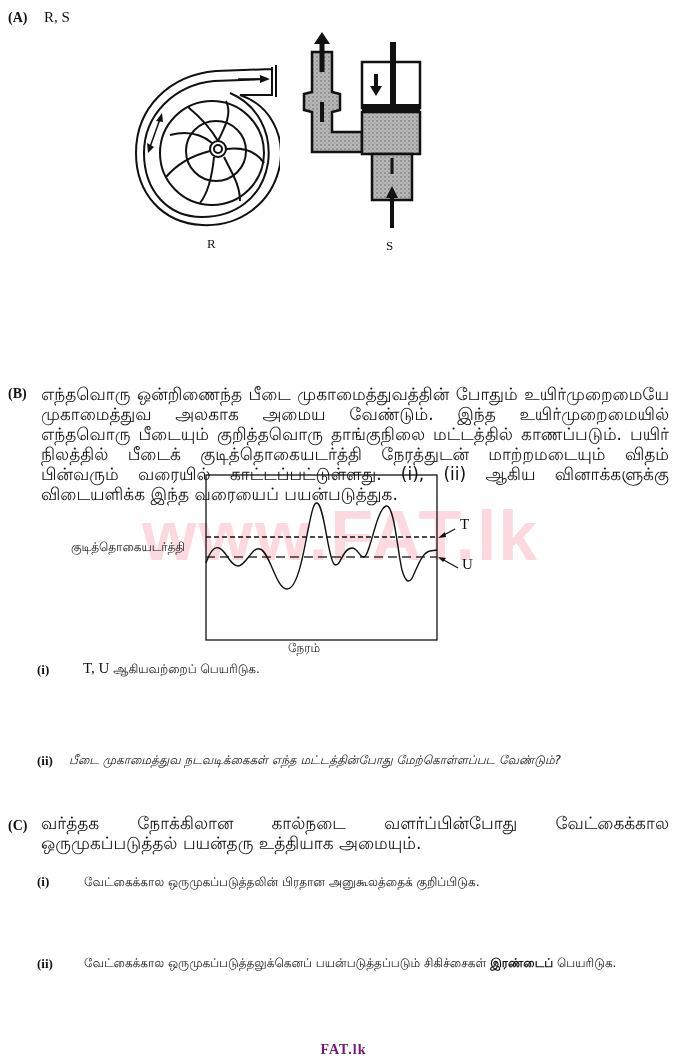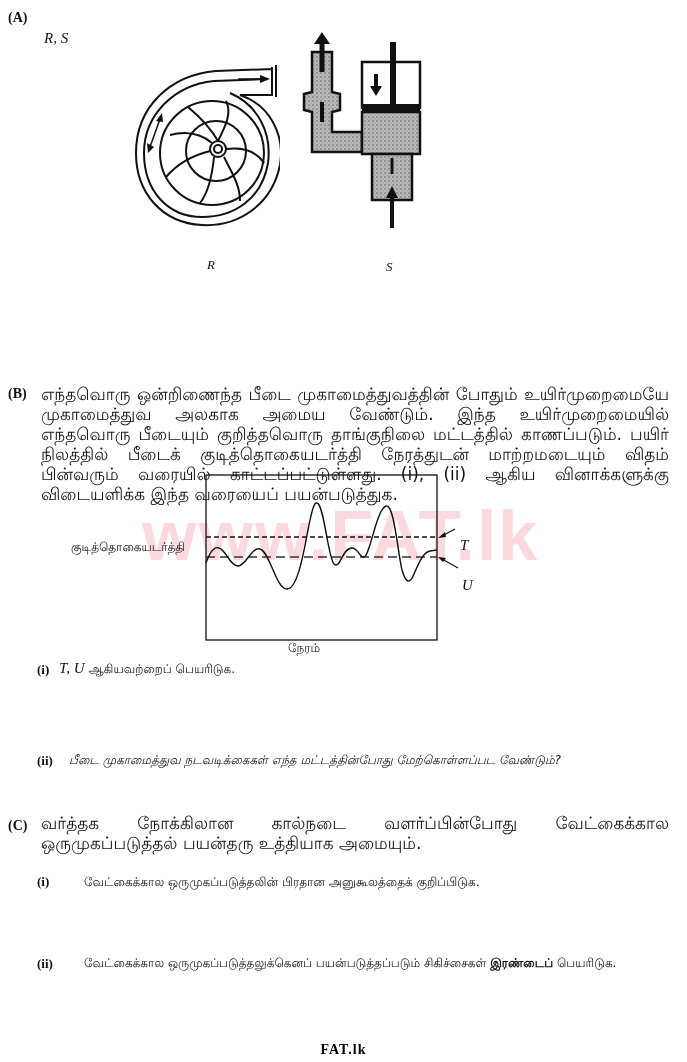--- a/index.html
+++ b/index.html
@@ -8,33 +8,33 @@
     font-family: "DejaVu Sans", sans-serif; color: #111;
     font-size: 12px;
   }
   .abs { position: absolute; }
   .label {
     font-family: "Liberation Serif", serif; font-weight: bold; font-size: 14px;
   }
   .sub-label {
     font-family: "Liberation Serif", serif; font-weight: bold; font-size: 13px;
   }
-  .it { font-family: "Liberation Serif", serif; font-style: italic; font-size: 15px; margin-top: 21px; }
+  .it { font-family: "Liberation Serif", serif; font-size: 15px; }
   .txt { font-size: 12px; line-height: 20px; white-space: nowrap; }
   .para { font-size: 17px; line-height: 20px; text-align: justify; }
   .b { font-weight: bold; }
   .wm {
     position: absolute; left: 142px; top: 496px;
     font-family: "Liberation Sans", sans-serif; font-weight: bold;
     font-size: 70px; letter-spacing: 2px; color: rgba(240,120,140,0.28);
     white-space: nowrap; pointer-events: none;
   }
   .footer {
     position: absolute; left: 0; width: 687px; top: 1042px; text-align: center;
-    font-family: "Liberation Serif", serif; font-weight: bold; font-size: 14px; color: #000000;
+    font-family: "Liberation Serif", serif; font-weight: bold; font-size: 14px; color: #701a75;
     letter-spacing: 1px;
   }
 </style>
 </head>
 <body>
 
 <div class="abs" style="left:0;top:0;width:687px;height:300px;">
   <span class="abs label" style="left:8px;top:10px;">(A)</span>
   <span class="abs it" style="left:44px;top:9px;">R, S</span>
 
@@ -143,21 +143,21 @@
   <polygon points="238,68 245,62 246,67" fill="#111"></polygon>
 
   <line x1="258" y1="98" x2="242" y2="89" stroke="#111" stroke-width="1.2"></line>
   <polygon points="238,87 246,88 243,92" fill="#111"></polygon>
 </svg>
 <span class="abs it" style="left:460px;top:516px;font-size:15px;">T</span>
 <span class="abs it" style="left:462px;top:556px;font-size:15px;">U</span>
 <span class="abs txt" style="left:288px;top:638px;">நேரம்</span>
 
 <span class="abs sub-label" style="left:37px;top:662px;">(i)</span>
-<div class="abs txt" style="left:59px;top:658px;text-align:right;">
+<div class="abs txt" style="left:83px;top:658px;text-align:right;">
   <span class="it">T, U</span>
   <span>ஆகியவற்றைப் பெயரிடுக.</span>
 </div>
 
 <span class="abs sub-label" style="left:37px;top:753px;">(ii)</span>
 <span class="abs txt" style="left:69px;top:750px;font-style:italic;">பீடை முகாமைத்துவ நடவடிக்கைகள் எந்த மட்டத்தின்போது மேற்கொள்ளப்பட வேண்டும்?</span>
 
 <span class="abs label" style="left:8px;top:818px;">(C)</span>
 <div class="abs para" style="left:41px;top:785px;width:628px;white-space:normal;margin-top:28px;">வர்த்தக நோக்கிலான கால்நடை வளர்ப்பின்போது வேட்கைக்கால ஒருமுகப்படுத்தல் பயன்தரு உத்தியாக அமையும்.</div>
 

